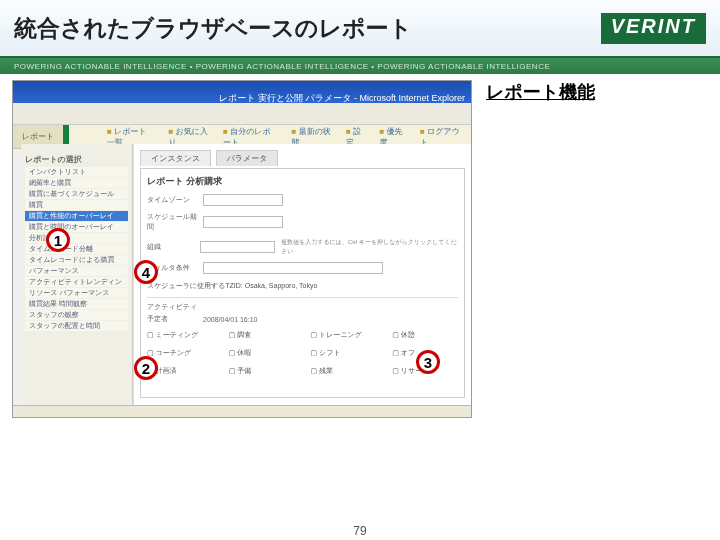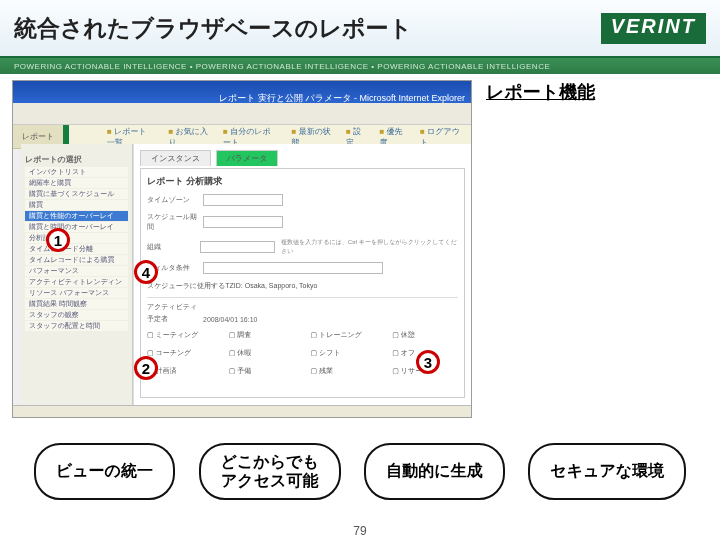--- a/index.html
+++ b/index.html
@@ -19,21 +19,21 @@
   .apptabs .rest { flex:1; display:flex; align-items:center; gap:14px; padding:0 10px; color:#3a6c9a; font-size:8px; }
   .apptabs .rest span::before { content:"■ "; color:#c2a12e; }
   .screenshot .content { position:absolute; top:63px; bottom:12px; left:0; right:0; display:flex;margin-left:8px; }
   .side { width: 112px; background:#efefe6; border-right:1px solid #ccc; padding:6px 4px; }
   .side .hdr { font-size:8px; font-weight:bold; color:#666; margin:4px 0 2px; }
   .side .item { height:10px; font-size:7px; color:#557; padding-left:4px; overflow:hidden; background:#f7f7ee; margin-bottom:1px; }
   .side .item.active { background:#3c7bd1; color:#fff; }
   .main { flex:1; background:#fff; border-left:1px solid #ddd; padding:6px; }
   .main .tabs { height:18px; }
   .main .tabs .mtab { display:inline-block; padding:2px 10px; font-size:8px; border:1px solid #ccc; border-bottom:none; background:#eee; margin-right:2px; }
-  .main .tabs .mtab.active { background:#22c55e; }
+  .main .tabs .mtab.active { background:#e5e5e5; }
   .main .panel { border:1px solid #ccc; height:230px; padding:6px; background:#fff; }
   .panel .row { display:flex; margin-bottom:6px; align-items:center; }
   .panel .lbl { width:56px; font-size:7px; color:#666; }
   .panel .field { height:12px; border:1px solid #bbb; background:#fff; }
   .panel .w1 { width:80px; } .panel .w2 { width:180px; }
   .panel .checks { font-size:7px; color:#555; line-height:11px; }
   .panel .sec { border-top:1px solid #ddd; margin-top:6px; padding-top:4px; font-size:7px; color:#666; }
   .panel .grid { margin-top:4px; display:grid; grid-template-columns:repeat(4, 1fr); gap:8px 16px; font-size:7px; color:#555; }
   .panel .grid .cb::before { content:"▢ "; }
   .screenshot .status { position:absolute; bottom:0; left:0; right:0; height:12px; background:#ece9d8; border-top:1px solid #bbb; }
@@ -149,22 +149,15 @@
     <div class="feat">
       <div class="feat-head">レポート機能</div>
     </div>
   </div>
 
   <div class="callout" style="left:46px; top:228px;">1</div>
   <div class="callout" style="left:134px; top:260px;">4</div>
   <div class="callout" style="left:134px; top:356px;">2</div>
   <div class="callout" style="left:416px; top:350px;">3</div>
 
-  <div class="oval-row">
-    <div class="oval">ビューの統一</div>
-    <div class="oval" style="white-space:pre-line;">どこからでも
-アクセス可能</div>
-    <div class="oval">自動的に生成</div>
-    <div class="oval">セキュアな環境</div>
-  </div>
 
   <div class="pagenum">79</div>
 </div>
 
 </body></html>

